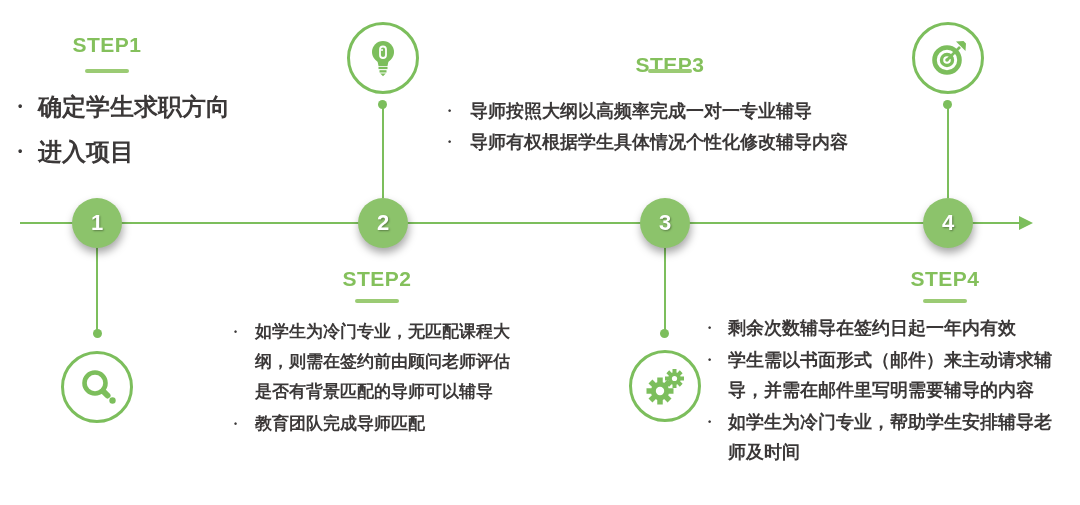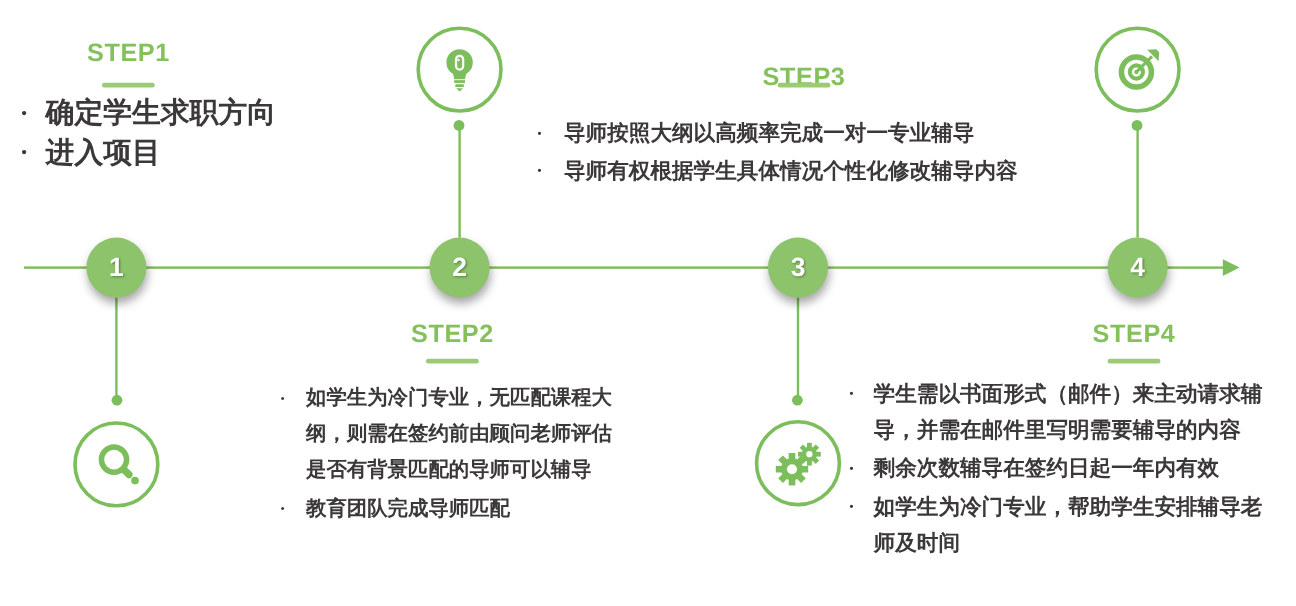--- a/index.html
+++ b/index.html
@@ -36,21 +36,21 @@
   #title1{left:37px;top:33px;} #title2{left:307px;top:267px;}
   #title3{left:600px;top:33px;margin-top:20px;} #title4{left:875px;top:267px;}
   .step-underline{position:absolute;width:44px;height:4px;border-radius:2px;background:#9BCB74;}
   #under1{left:85px;top:69px;} #under2{left:355px;top:299px;}
   #under3{left:648px;top:69px;} #under4{left:923px;top:299px;}
   
   .bullets{position:absolute;list-style:none;margin:0;padding:0;color:#3B3838;font-weight:700;}
   .bullets li{position:relative;}
   .bullets li::before{content:"•";position:absolute;left:2px;top:0;font-size:0.52em;}
   #list1{left:16px;top:78px;width:330px;font-size:24px;line-height:33px;}
-  #list1 li{padding-left:22px;}
+  #list1 li{padding-left:22px;margin-top:12px;}
   #list2{left:232px;top:317px;width:290px;font-size:17px;line-height:30px;}
   #list2 li{padding-left:23px;margin-bottom:2px;}
   #list3{left:446px;top:96px;width:420px;font-size:18px;line-height:31px;}
   #list3 li{padding-left:24px;}
   #list4{left:706px;top:313px;width:356px;font-size:18px;line-height:30px;}
   #list4 li{padding-left:22px;margin-bottom:2px;}
   svg{display:block;}
 </style>
 </head>
 <body>
@@ -186,18 +186,18 @@
     </ul>
   <ul class="bullets" id="list2">
       <li>如学生为冷门专业，无匹配课程大纲，则需在签约前由顾问老师评估是否有背景匹配的导师可以辅导</li>
       <li>教育团队完成导师匹配</li>
     </ul>
   <ul class="bullets" id="list3">
       <li>导师按照大纲以高频率完成一对一专业辅导</li>
       <li>导师有权根据学生具体情况个性化修改辅导内容</li>
     </ul>
   <ul class="bullets" id="list4">
+      <li>剩余次数辅导在签约日起一年内有效</li>
       <li>学生需以书面形式（邮件）来主动请求辅导，并需在邮件里写明需要辅导的内容</li>
-      <li>剩余次数辅导在签约日起一年内有效</li>
       <li>如学生为冷门专业，帮助学生安排辅导老师及时间</li>
     </ul>
 
 </div>
 
 </body></html>

